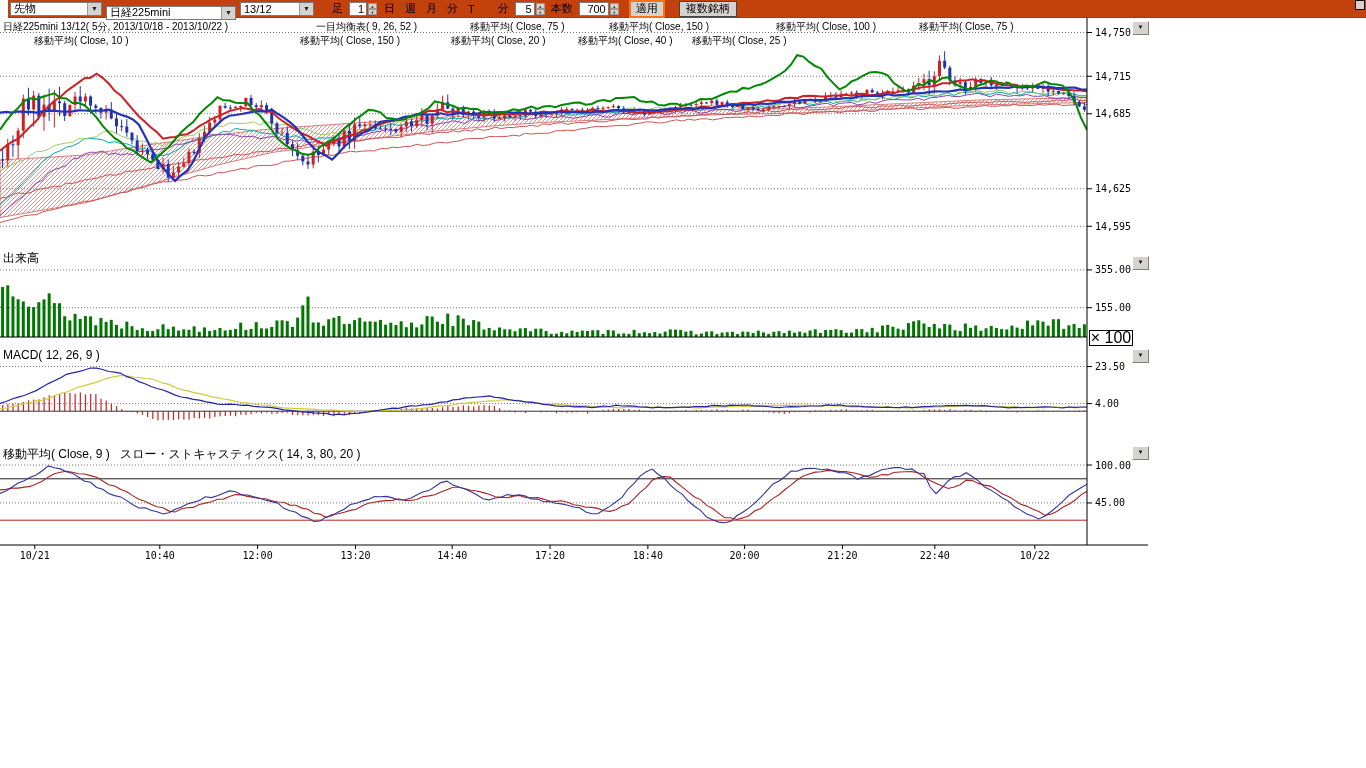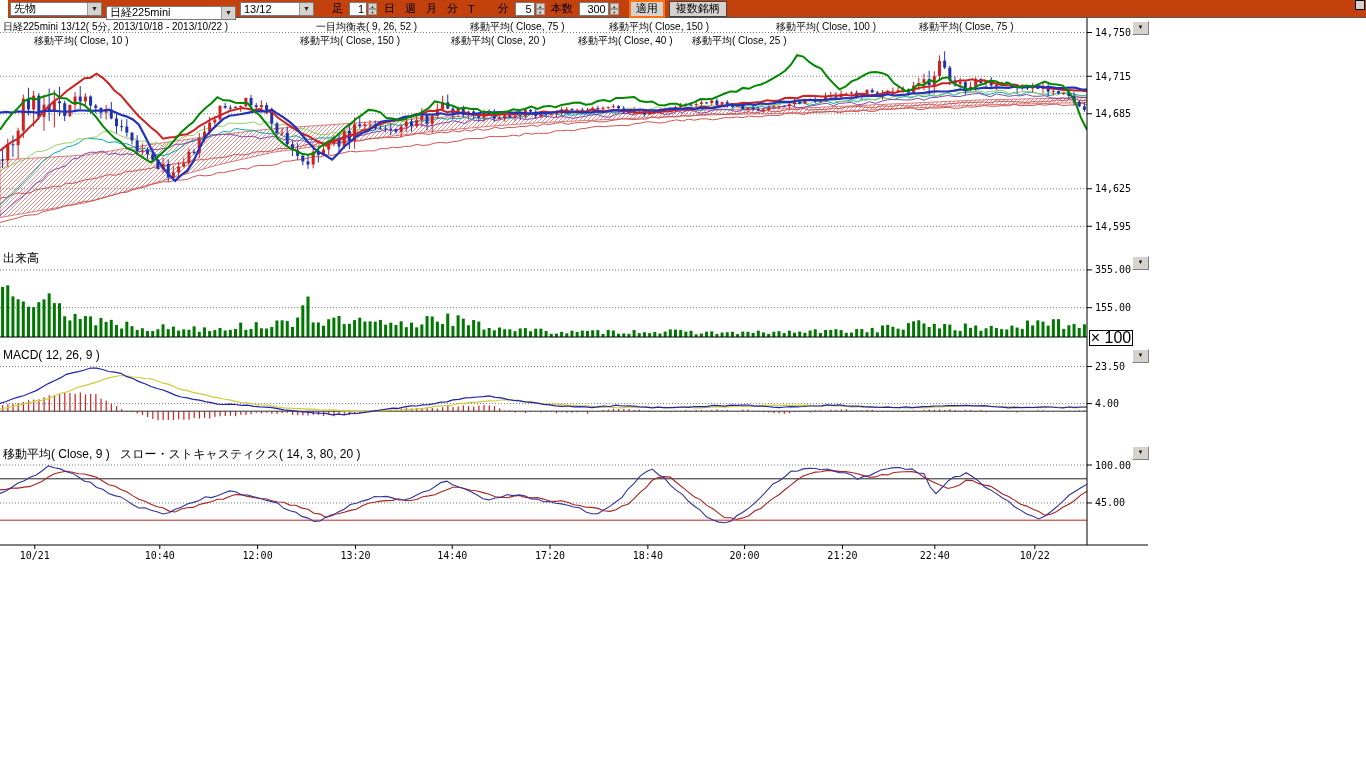--- a/index.html
+++ b/index.html
@@ -1013,28 +1013,28 @@
     <span class="tb-label" style="margin-left:14px">分</span>
     <div class="spin">
       <span class="spin-val" style="min-width:14px">5</span>
       <span class="spin-btns">
         <span>▲</span>
         <span>▼</span>
       </span>
     </div>
     <span class="tb-label">本数</span>
     <div class="spin">
-      <span class="spin-val" style="min-width:24px">300</span>
+      <span class="spin-val" style="min-width:24px">700</span>
       <span class="spin-btns">
         <span>▲</span>
         <span>▼</span>
       </span>
     </div>
     <span class="push-btn" style="margin-left:6px">適用</span>
-    <span class="multi-btn" style="">複数銘柄</span>
+    <span class="multi-btn" style="margin-left:10px">複数銘柄</span>
   </div>
 
   <div class="corner-box"></div>
 
   <span class="lg" style="left:3px;top:20px">日経225mini 13/12( 5分, 2013/10/18 - 2013/10/22 )</span>
   <span class="lg" style="left:316px;top:20px">一目均衡表( 9, 26, 52 )</span>
   <span class="lg" style="left:470px;top:20px">移動平均( Close, 75 )</span>
   <span class="lg" style="left:609px;top:20px">移動平均( Close, 150 )</span>
   <span class="lg" style="left:776px;top:20px">移動平均( Close, 100 )</span>
   <span class="lg" style="left:919px;top:20px">移動平均( Close, 75 )</span>

